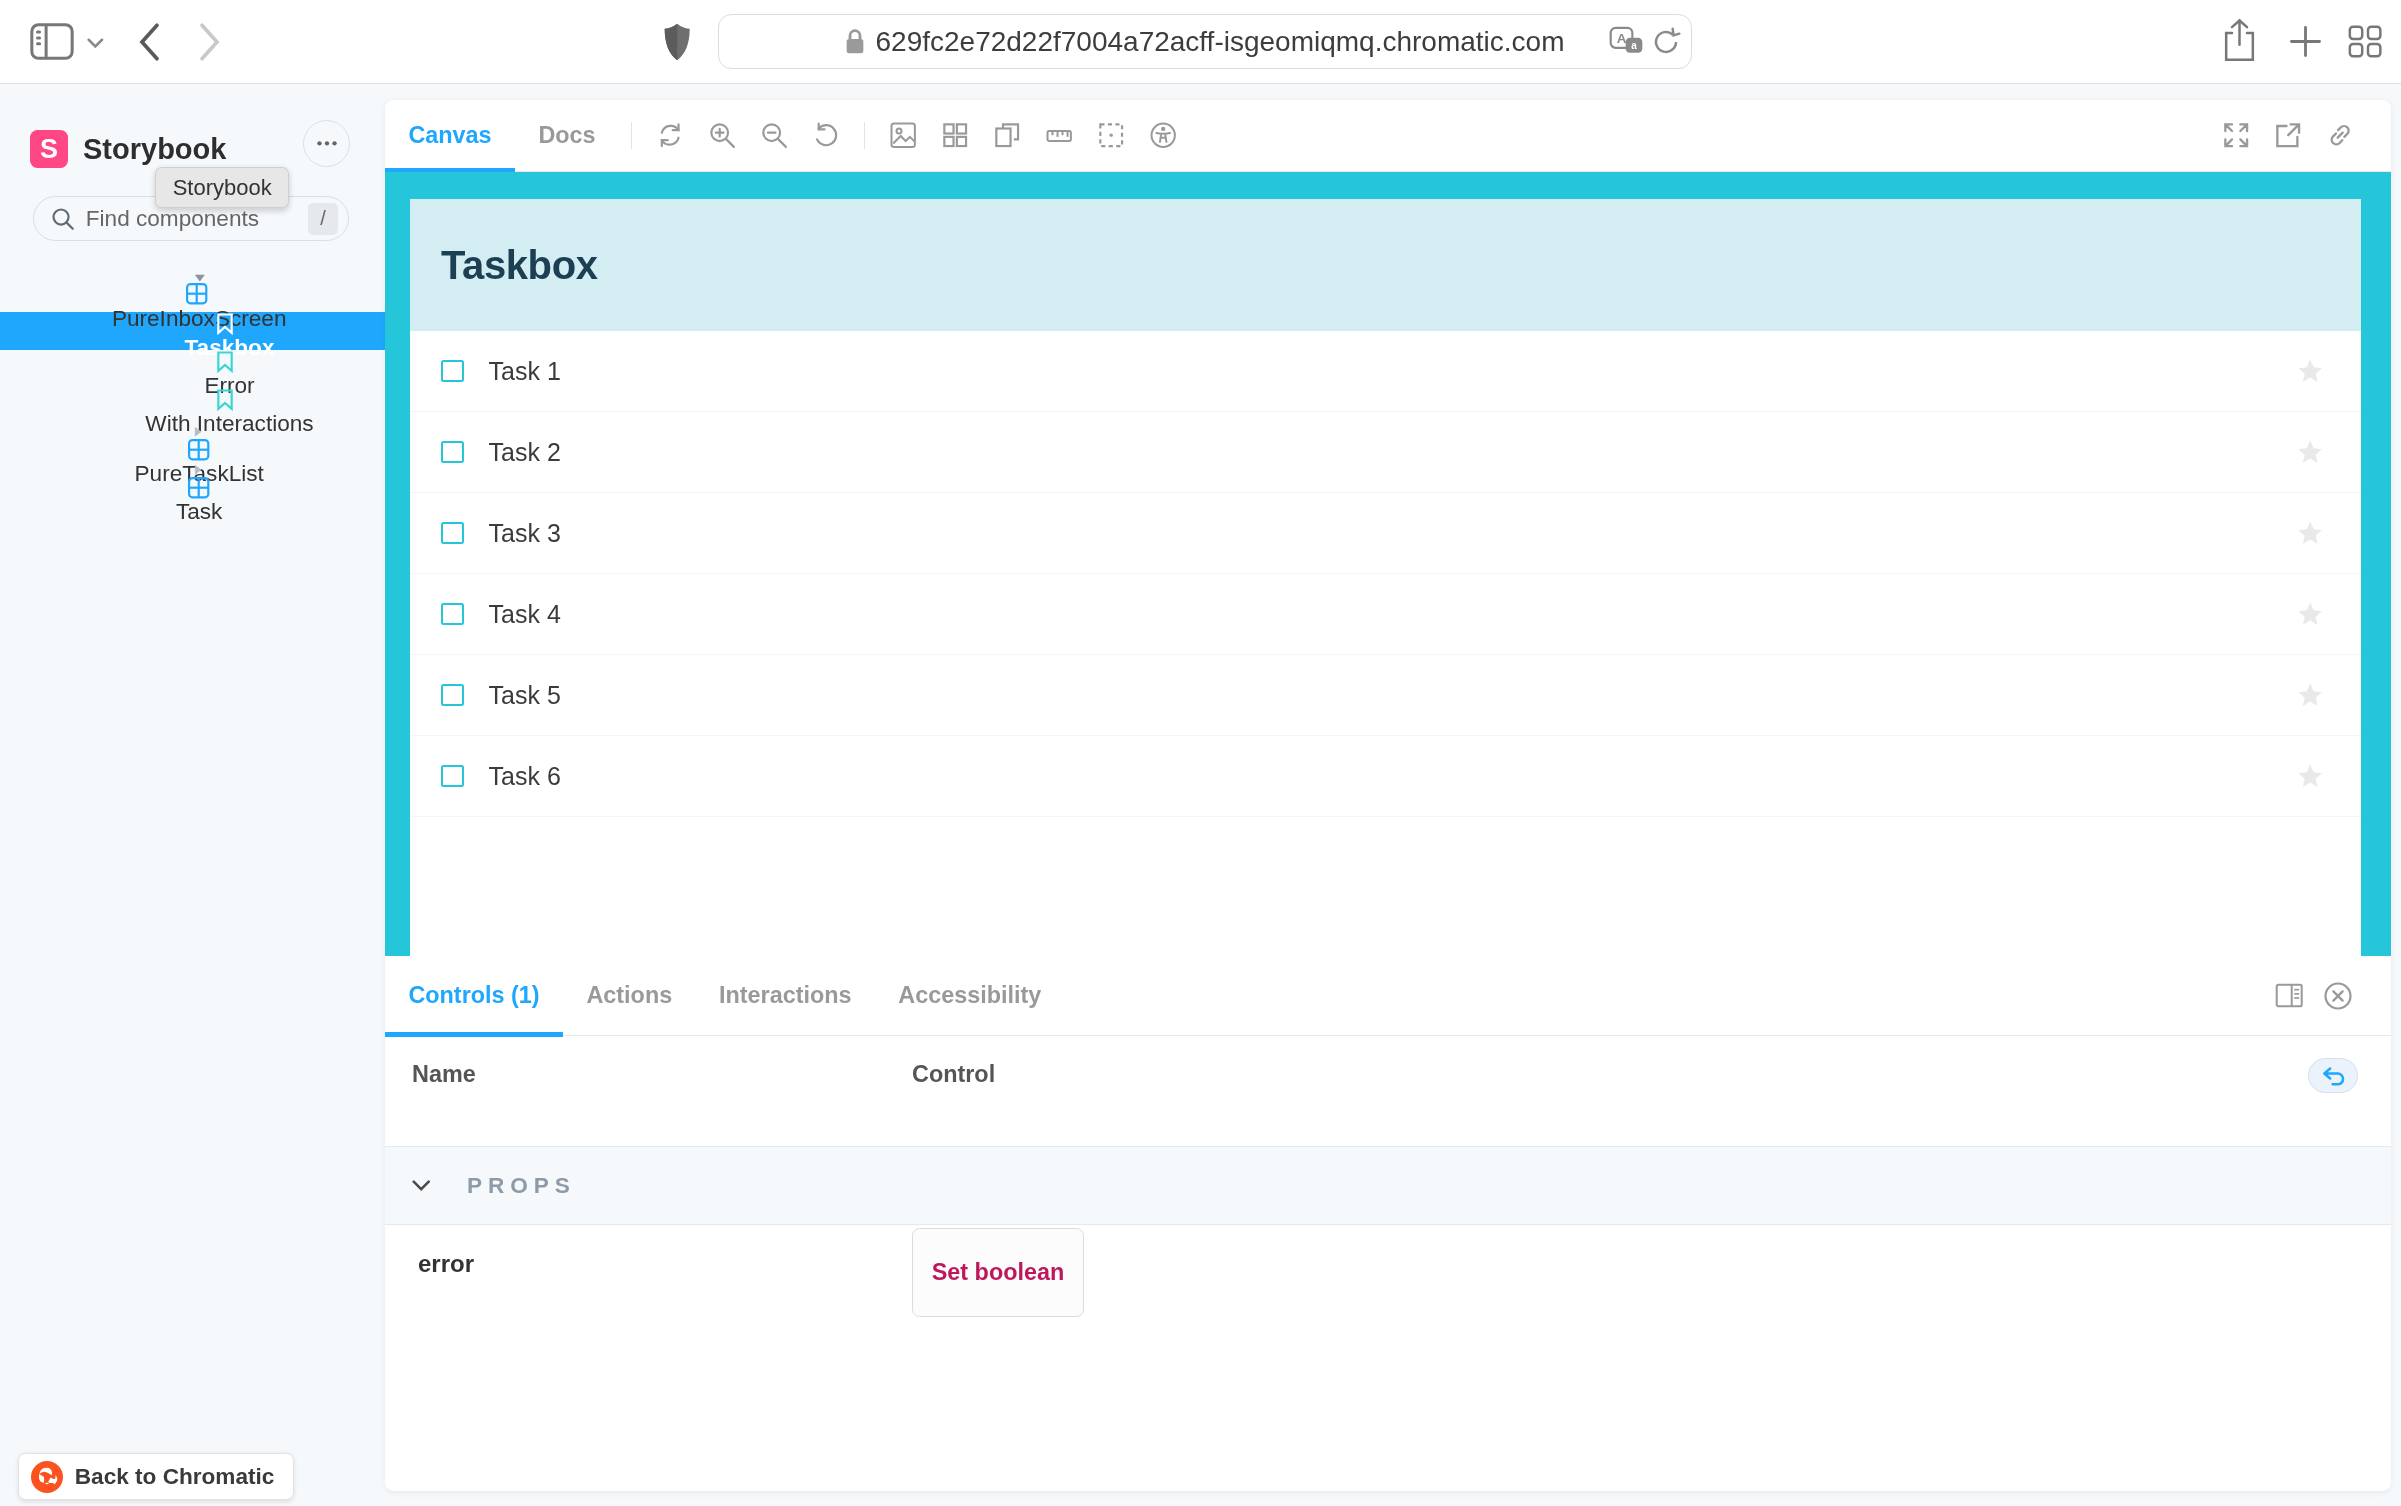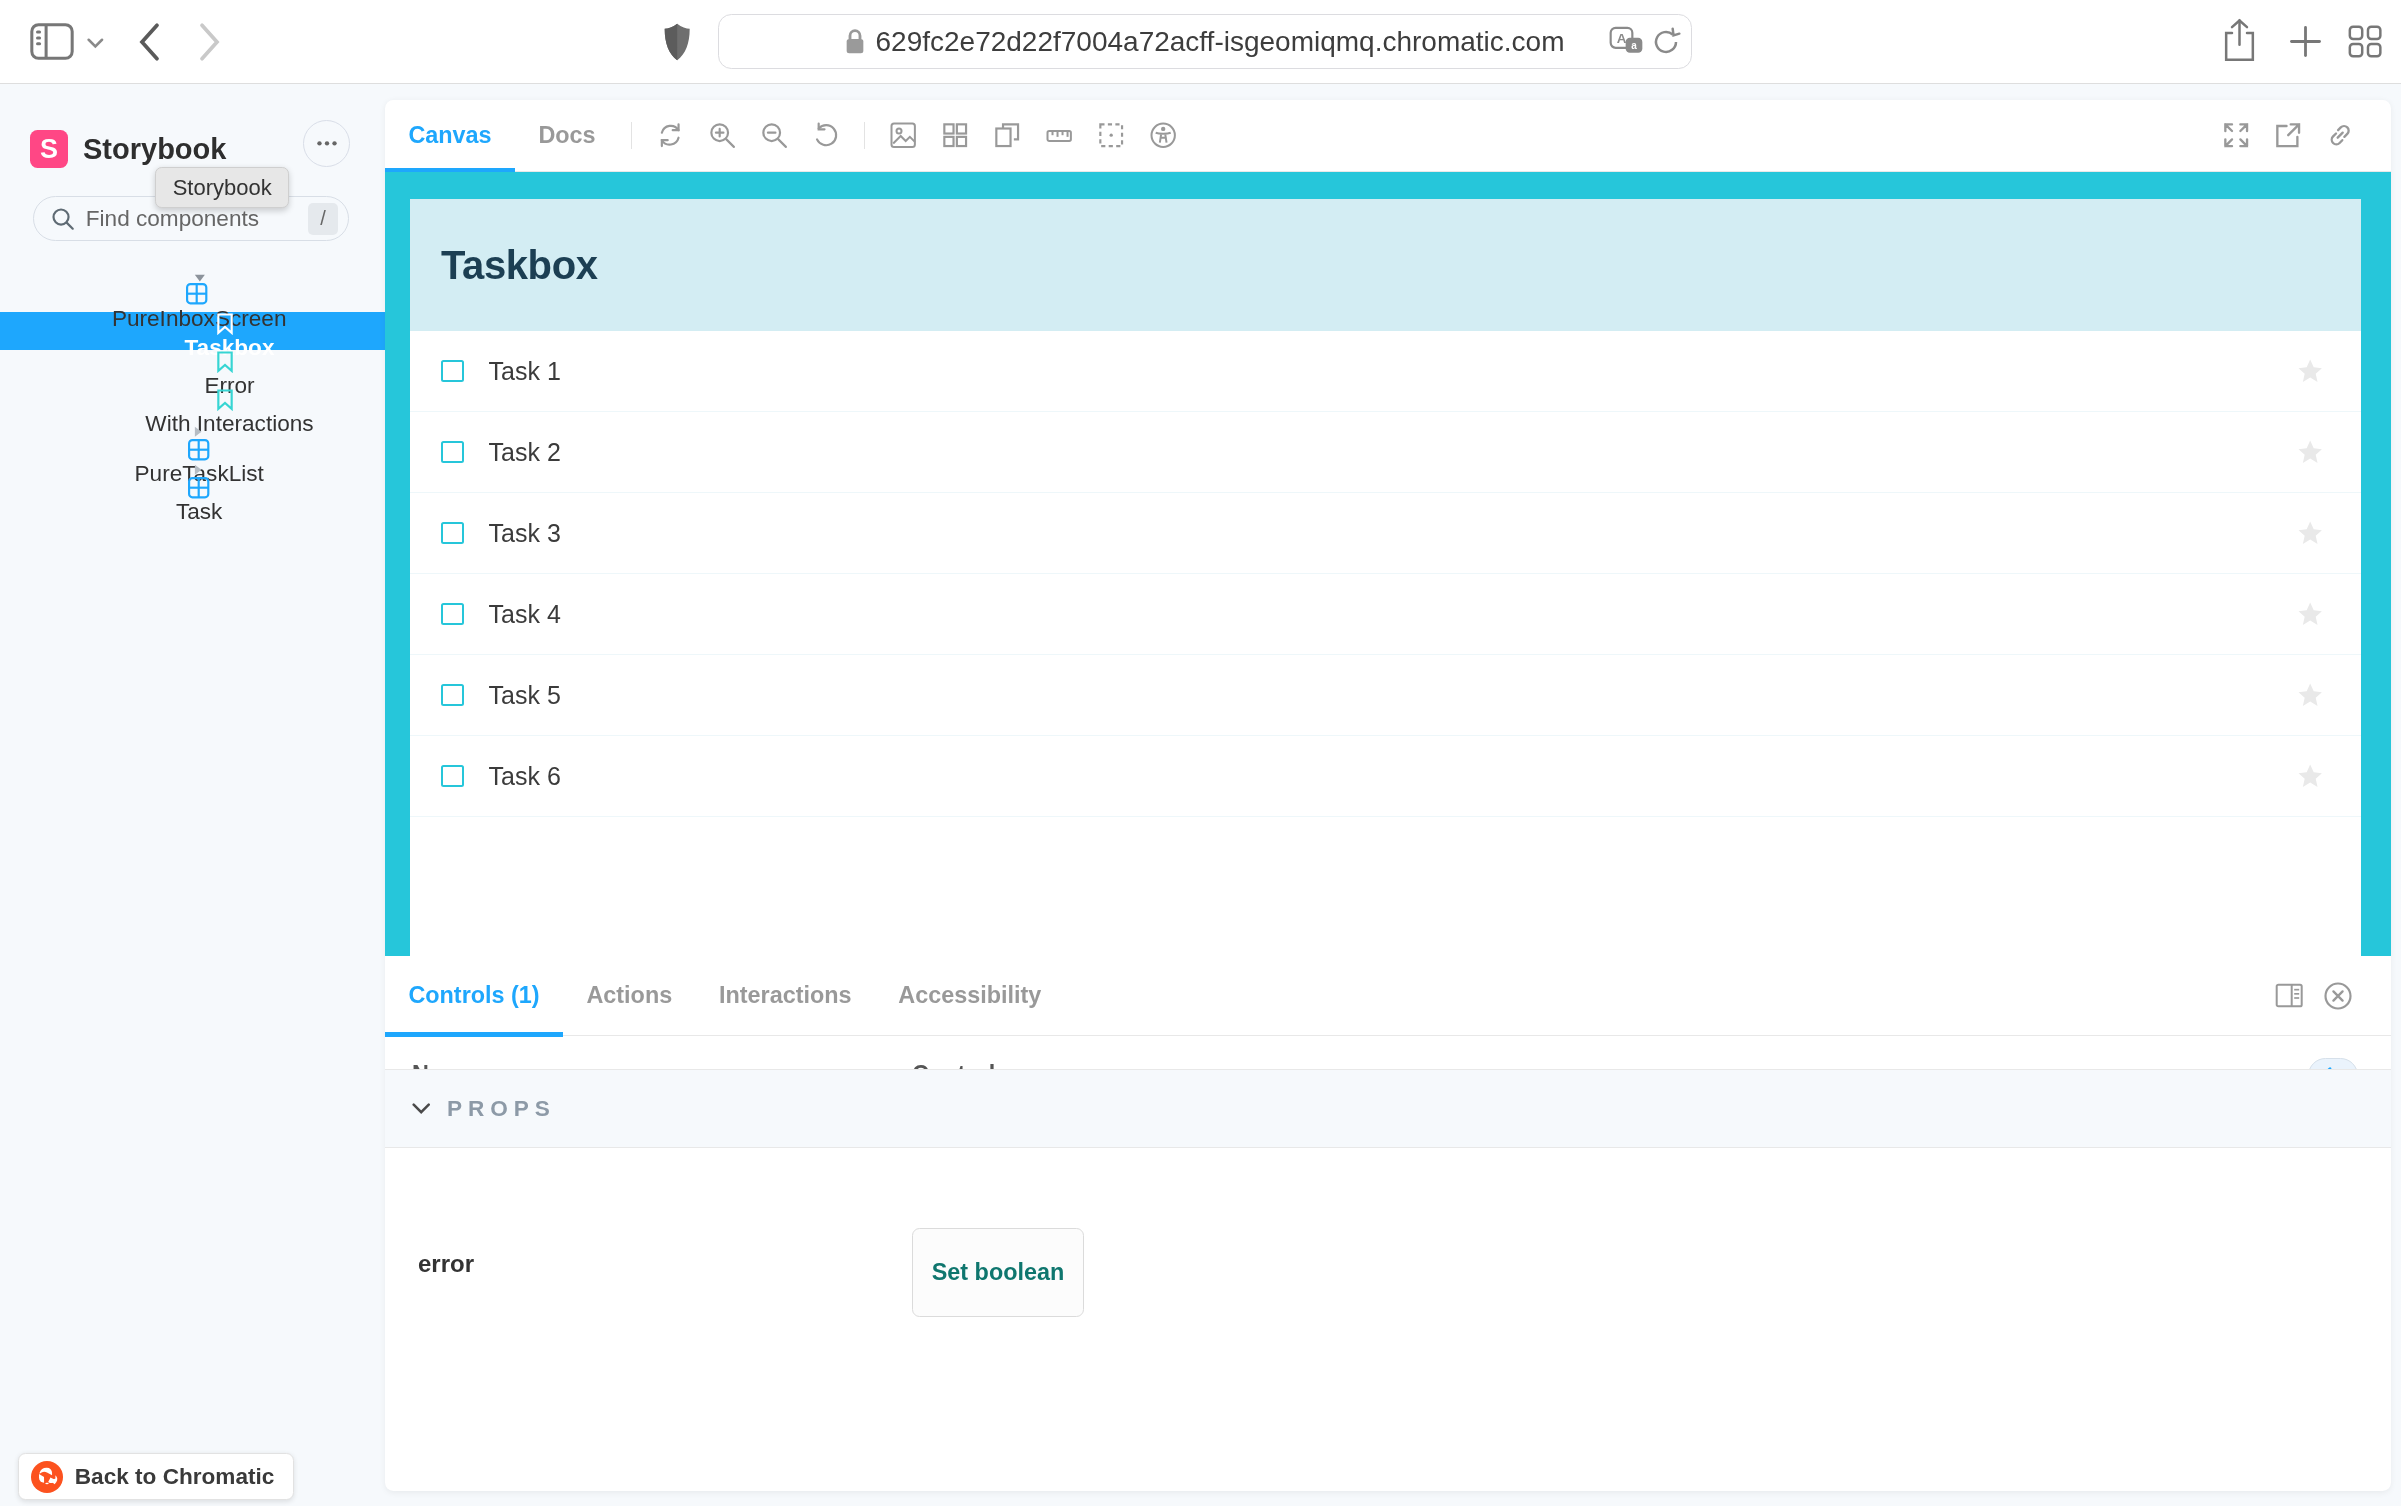--- a/index.html
+++ b/index.html
@@ -72,28 +72,28 @@
   .task-star { margin-left:auto; display:flex; cursor:pointer; }
 
   
   .panel-tabs { position:absolute; top:856px; left:0; right:0; height:80px; border-bottom:1.7px solid #E8E8E8;
     display:flex; align-items:center; }
   .picon { width:49px; height:80px; display:flex; align-items:center; justify-content:center; color:#999; cursor:pointer; }
   .controls-header { position:absolute; top:938px; left:0; right:0; height:77px; }
   .col-head { position:absolute; font-size:23.4px; font-weight:700; color:#555; top:23.4px; }
   .undo-pill { position:absolute; right:33px; top:20px; width:50px; height:35px; border-radius:17.6px;
     background:#EAF3FC; border:1.7px solid #D6E0EA; display:flex; align-items:center; justify-content:center; cursor:pointer; }
-  .props-band { position:absolute; top:969px; left:0; right:0; height:79px; background:#F6F9FC;
-    border-top:1.7px solid #E8E8E8; border-bottom:1.7px solid #E8E8E8; display:flex; align-items:center; padding-left:27px; cursor:pointer; }
+  .props-band { position:absolute; top:1046px; left:0; right:0; height:79px; background:#F6F9FC;
+    border-top:1.7px solid #E8E8E8; border-bottom:1.7px solid #E8E8E8; display:flex; align-items:center; padding-left:27px; cursor:pointer;gap:20px; }
   .props-label { margin-left:16.7px; font-size:22.6px; font-weight:700; color:#8D9AA7; letter-spacing:5.9px; }
   .control-row { position:absolute; top:1095px; left:0; right:0; height:251px; }
   .prop-name { position:absolute; left:33px; top:55px; font-size:24px; font-weight:700; color:#333; }
   .set-bool-btn { position:absolute; left:527px; top:33px; width:172px; height:89px; background:#FCFCFC;
     border:1.7px solid #DBDBDB; border-radius:7.5px; font-family:"Liberation Sans",sans-serif;
-    font-size:23.4px; font-weight:700; color:#0f766e; cursor:pointer; }
+    font-size:23.4px; font-weight:700; color:#be185d; cursor:pointer; }
 </style>
 </head>
 <body>
 
 <div class="screen">
 
   <div class="browser-toolbar">
     <div class="bicon" style="left:30px; top:23.4px;">
       <svg width="44" height="37" viewBox="0 0 26 22">
           <g fill="none" stroke="#777" stroke-width="1.8">

